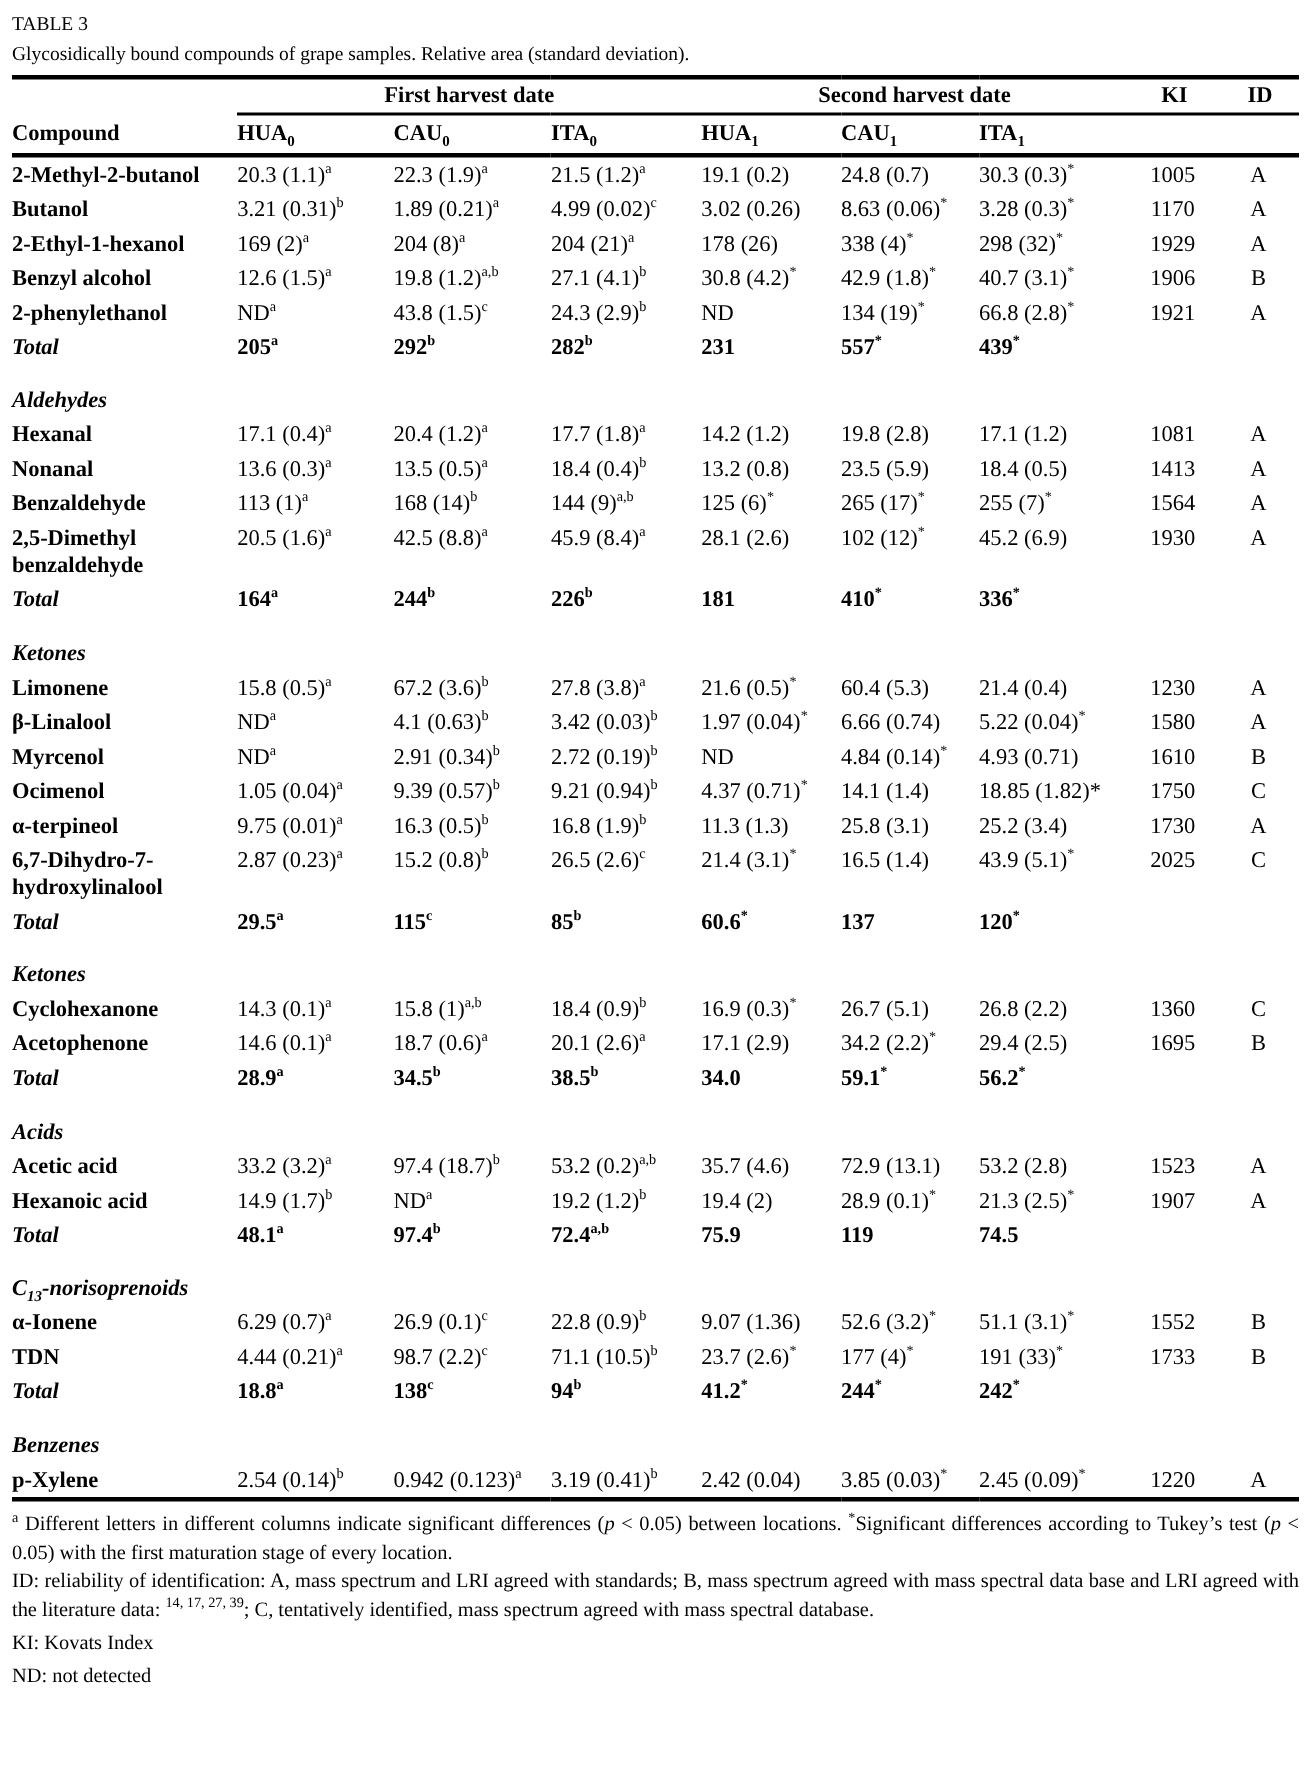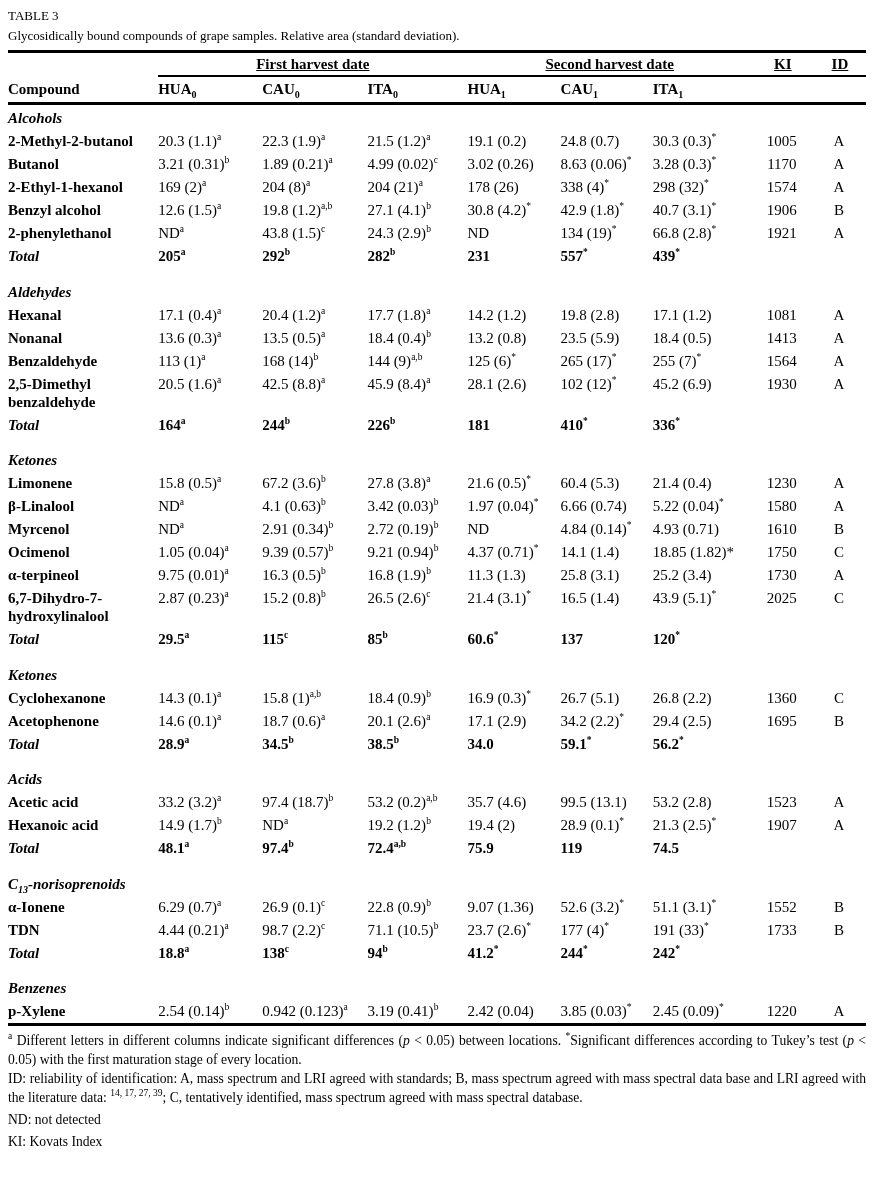--- a/index.html
+++ b/index.html
@@ -11,21 +11,21 @@
   }
   .page { padding: 5px 7px 0 8px; }
   .title { font-size: 13px; line-height: 18px; padding-top: 2px; }
   .caption { font-size: 13px; line-height: 18px; padding: 2px 0 5px 0; }
 
   table.data-table {
     width: 100%; border-collapse: collapse; table-layout: fixed;
     border-top: 3px solid #000; border-bottom: 3px solid #000;
   }
   thead th { font-weight: bold; font-size: 15px; text-align: left; }
-  tr.group-row th { vertical-align: bottom; padding: 3px 0 2px 0; text-decoration: underline; }
+  tr.group-row th { vertical-align: bottom; padding: 3px 0 2px 0; }
   th.group-cell { text-align: center; border-bottom: 2px solid #000; }
   th.ki-head, th.id-head { text-align: center; border-bottom: 2px solid #000; }
   th.blank-cell { border-bottom: none; }
   tr.col-row th { vertical-align: bottom; padding: 4px 0 4px 0; border-bottom: 3px solid #000; }
   tr.col-row th sub { font-size: 10px; line-height: 0; }
 
   td { font-size: 15px; line-height: 18px; vertical-align: top; padding: 2.5px 2px 2.5px 0; }
   td.section-cell { font-weight: bold; font-style: italic; padding-top: 4px; }
   td.section-cell.gap { padding-top: 15px; }
   td.section-cell sub { font-size: 10px; line-height: 0; }
@@ -74,23 +74,20 @@
           <th>ITA<sub>0</sub></th>
           <th>HUA<sub>1</sub></th>
           <th>CAU<sub>1</sub></th>
           <th>ITA<sub>1</sub></th>
           <th></th>
           <th></th>
         </tr>
     </thead>
     <tbody id="table-body">
         <tr>
-          <td colspan="9" class="section-cell">Alcohols</td>
-        </tr>
-        <tr>
           <td class="compound">2-Methyl-2-butanol</td>
           <td class="val">20.3 (1.1)<sup>a</sup></td>
           <td class="val">22.3 (1.9)<sup>a</sup></td>
           <td class="val">21.5 (1.2)<sup>a</sup></td>
           <td class="val">19.1 (0.2)</td>
           <td class="val">24.8 (0.7)</td>
           <td class="val">30.3 (0.3)<sup>*</sup></td>
           <td class="ki">1005</td>
           <td class="idc">A</td>
         </tr>
@@ -106,21 +103,21 @@
           <td class="idc">A</td>
         </tr>
         <tr>
           <td class="compound">2-Ethyl-1-hexanol</td>
           <td class="val">169 (2)<sup>a</sup></td>
           <td class="val">204 (8)<sup>a</sup></td>
           <td class="val">204 (21)<sup>a</sup></td>
           <td class="val">178 (26)</td>
           <td class="val">338 (4)<sup>*</sup></td>
           <td class="val">298 (32)<sup>*</sup></td>
-          <td class="ki">1574</td>
+          <td class="ki">1929</td>
           <td class="idc">A</td>
         </tr>
         <tr>
           <td class="compound">Benzyl alcohol</td>
           <td class="val">12.6 (1.5)<sup>a</sup></td>
           <td class="val">19.8 (1.2)<sup>a,b</sup></td>
           <td class="val">27.1 (4.1)<sup>b</sup></td>
           <td class="val">30.8 (4.2)<sup>*</sup></td>
           <td class="val">42.9 (1.8)<sup>*</sup></td>
           <td class="val">40.7 (3.1)<sup>*</sup></td>
@@ -327,21 +324,21 @@
         </tr>
         <tr>
           <td colspan="9" class="section-cell gap">Acids</td>
         </tr>
         <tr>
           <td class="compound">Acetic acid</td>
           <td class="val">33.2 (3.2)<sup>a</sup></td>
           <td class="val">97.4 (18.7)<sup>b</sup></td>
           <td class="val">53.2 (0.2)<sup>a,b</sup></td>
           <td class="val">35.7 (4.6)</td>
-          <td class="val">99.5 (13.1)</td>
+          <td class="val">72.9 (13.1)</td>
           <td class="val">53.2 (2.8)</td>
           <td class="ki">1523</td>
           <td class="idc">A</td>
         </tr>
         <tr>
           <td class="compound">Hexanoic acid</td>
           <td class="val">14.9 (1.7)<sup>b</sup></td>
           <td class="val">ND<sup>a</sup></td>
           <td class="val">19.2 (1.2)<sup>b</sup></td>
           <td class="val">19.4 (2)</td>
@@ -410,16 +407,16 @@
           <td class="val">2.45 (0.09)<sup>*</sup></td>
           <td class="ki">1220</td>
           <td class="idc">A</td>
         </tr>
       </tbody>
   </table>
 
   <div class="footnotes" id="footnotes">
       <div class="fn justify"><sup>a</sup> Different letters in different columns indicate significant differences (<i>p</i> &lt; 0.05) between locations. <sup>*</sup>Significant differences according to Tukey’s test (<i>p</i> &lt; 0.05) with the first maturation stage of every location.</div>
       <div class="fn justify">ID: reliability of identification: A, mass spectrum and LRI agreed with standards; B, mass spectrum agreed with mass spectral data base and LRI agreed with the literature data: <sup>14, 17, 27, 39</sup>; C, tentatively identified, mass spectrum agreed with mass spectral database.</div>
+      <div class="fn spaced">KI: Kovats Index</div>
       <div class="fn spaced">ND: not detected</div>
-      <div class="fn spaced">KI: Kovats Index</div>
     </div>
 </div>
 
 </body></html>

